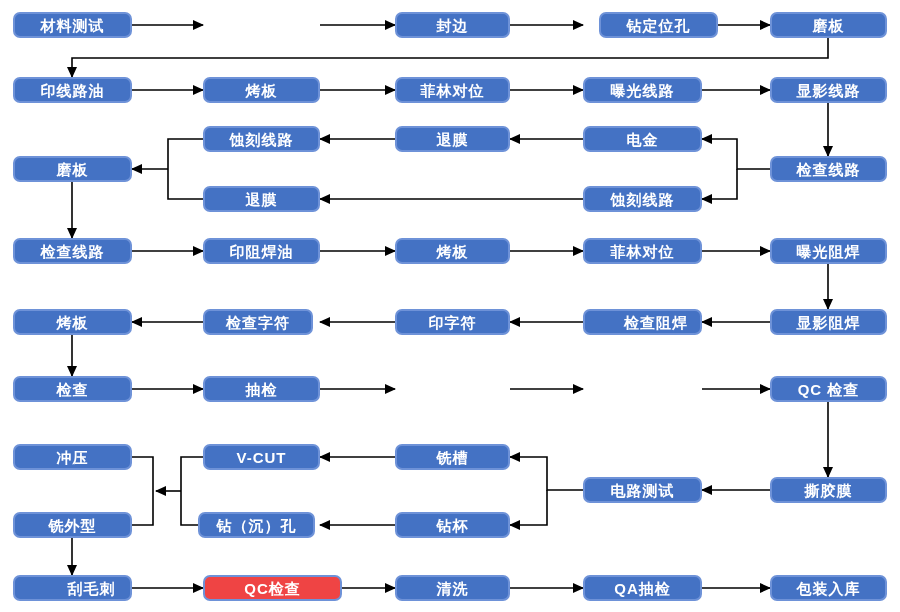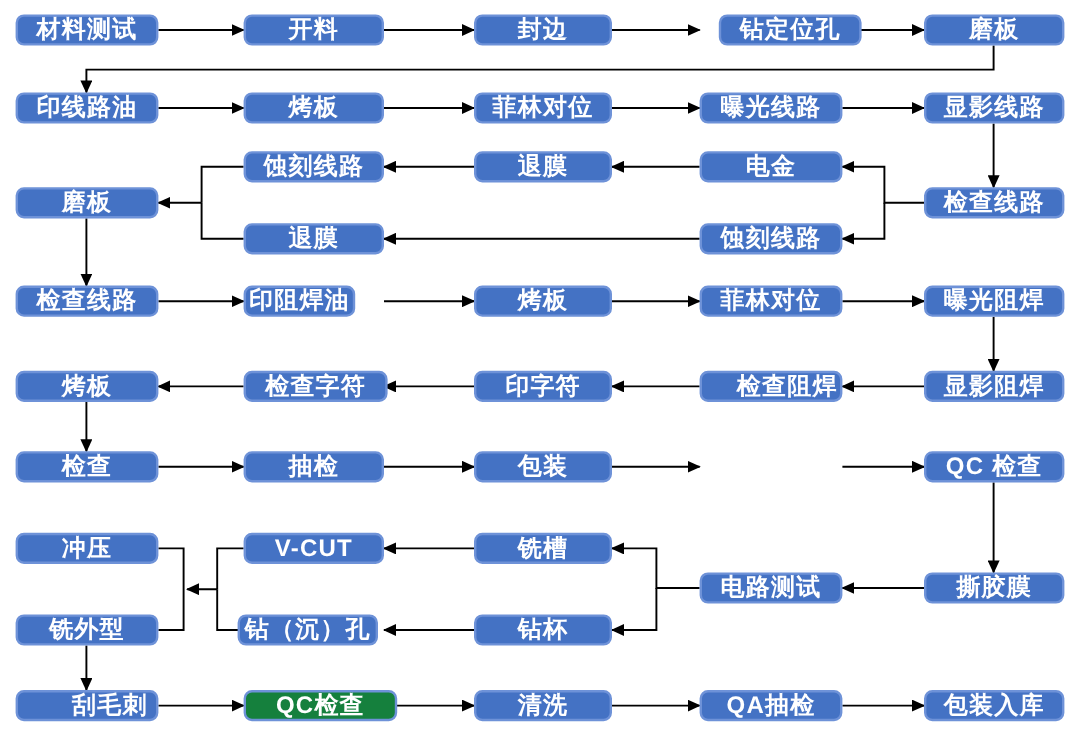--- a/index.html
+++ b/index.html
@@ -19,21 +19,21 @@
   .flow-node {
     position: absolute;
     box-sizing: border-box;
     display: flex;
     align-items: center;
     justify-content: center;
     border-radius: 7px;
     border: 2px solid #6E92D8;
     background: #4472C4;
     color: #ffffff;
-    font-size: 20px;
+    font-size: 15px;
     font-weight: bold;
     letter-spacing: 1px;
     white-space: nowrap;
     text-align: center;
     line-height: 1;
   }
 </style>
 </head>
 <body>
 
@@ -89,56 +89,54 @@
         <polyline points="181,491 156,491" fill="none" stroke="#000000" stroke-width="1.6" marker-end="url(#arrowhead)"></polyline>
         <polyline points="132,457 153,457 153,525 132,525" fill="none" stroke="#000000" stroke-width="1.6"></polyline>
         <polyline points="72,538 72,575" fill="none" stroke="#000000" stroke-width="1.6" marker-end="url(#arrowhead)"></polyline>
         <polyline points="132,588 203,588" fill="none" stroke="#000000" stroke-width="1.6" marker-end="url(#arrowhead)"></polyline>
         <polyline points="320,588 395,588" fill="none" stroke="#000000" stroke-width="1.6" marker-end="url(#arrowhead)"></polyline>
         <polyline points="510,588 583,588" fill="none" stroke="#000000" stroke-width="1.6" marker-end="url(#arrowhead)"></polyline>
         <polyline points="702,588 770,588" fill="none" stroke="#000000" stroke-width="1.6" marker-end="url(#arrowhead)"></polyline>
       </g>
   </svg>
 <div class="flow-node" style="left: 13px; top: 12px; width: 119px; height: 26px; background: rgb(68, 114, 196); border-color: rgb(110, 146, 216); color: rgb(255, 255, 255);">材料测试</div>
-    <div class="flow-node" style="left: 203px; top: 12px; width: 117px; height: 26px; background: rgb(68, 114, 196); border-color: rgb(110, 146, 216); color: rgb(255, 255, 255);">开料</div>
     <div class="flow-node" style="left: 395px; top: 12px; width: 115px; height: 26px; background: rgb(68, 114, 196); border-color: rgb(110, 146, 216); color: rgb(255, 255, 255);">封边</div>
     <div class="flow-node" style="left: 599px; top: 12px; width: 119px; height: 26px; background: rgb(68, 114, 196); border-color: rgb(110, 146, 216); color: rgb(255, 255, 255);">钻定位孔</div>
     <div class="flow-node" style="left: 770px; top: 12px; width: 117px; height: 26px; background: rgb(68, 114, 196); border-color: rgb(110, 146, 216); color: rgb(255, 255, 255);">磨板</div>
     <div class="flow-node" style="left: 13px; top: 77px; width: 119px; height: 26px; background: rgb(68, 114, 196); border-color: rgb(110, 146, 216); color: rgb(255, 255, 255);">印线路油</div>
     <div class="flow-node" style="left: 203px; top: 77px; width: 117px; height: 26px; background: rgb(68, 114, 196); border-color: rgb(110, 146, 216); color: rgb(255, 255, 255);">烤板</div>
     <div class="flow-node" style="left: 395px; top: 77px; width: 115px; height: 26px; background: rgb(68, 114, 196); border-color: rgb(110, 146, 216); color: rgb(255, 255, 255);">菲林对位</div>
     <div class="flow-node" style="left: 583px; top: 77px; width: 119px; height: 26px; background: rgb(68, 114, 196); border-color: rgb(110, 146, 216); color: rgb(255, 255, 255);">曝光线路</div>
     <div class="flow-node" style="left: 770px; top: 77px; width: 117px; height: 26px; background: rgb(68, 114, 196); border-color: rgb(110, 146, 216); color: rgb(255, 255, 255);">显影线路</div>
     <div class="flow-node" style="left: 203px; top: 126px; width: 117px; height: 26px; background: rgb(68, 114, 196); border-color: rgb(110, 146, 216); color: rgb(255, 255, 255);">蚀刻线路</div>
     <div class="flow-node" style="left: 395px; top: 126px; width: 115px; height: 26px; background: rgb(68, 114, 196); border-color: rgb(110, 146, 216); color: rgb(255, 255, 255);">退膜</div>
     <div class="flow-node" style="left: 583px; top: 126px; width: 119px; height: 26px; background: rgb(68, 114, 196); border-color: rgb(110, 146, 216); color: rgb(255, 255, 255);">电金</div>
     <div class="flow-node" style="left: 13px; top: 156px; width: 119px; height: 26px; background: rgb(68, 114, 196); border-color: rgb(110, 146, 216); color: rgb(255, 255, 255);">磨板</div>
     <div class="flow-node" style="left: 770px; top: 156px; width: 117px; height: 26px; background: rgb(68, 114, 196); border-color: rgb(110, 146, 216); color: rgb(255, 255, 255);">检查线路</div>
     <div class="flow-node" style="left: 203px; top: 186px; width: 117px; height: 26px; background: rgb(68, 114, 196); border-color: rgb(110, 146, 216); color: rgb(255, 255, 255);">退膜</div>
     <div class="flow-node" style="left: 583px; top: 186px; width: 119px; height: 26px; background: rgb(68, 114, 196); border-color: rgb(110, 146, 216); color: rgb(255, 255, 255);">蚀刻线路</div>
     <div class="flow-node" style="left: 13px; top: 238px; width: 119px; height: 26px; background: rgb(68, 114, 196); border-color: rgb(110, 146, 216); color: rgb(255, 255, 255);">检查线路</div>
-    <div class="flow-node" style="left: 203px; top: 238px; width: 93px; height: 26px; background: rgb(68, 114, 196); border-color: rgb(110, 146, 216); color: rgb(255, 255, 255);">印阻焊油</div>
+    <div class="flow-node" style="left: 203px; top: 238px; width: 117px; height: 26px; background: rgb(68, 114, 196); border-color: rgb(110, 146, 216); color: rgb(255, 255, 255);">印阻焊油</div>
     <div class="flow-node" style="left: 395px; top: 238px; width: 115px; height: 26px; background: rgb(68, 114, 196); border-color: rgb(110, 146, 216); color: rgb(255, 255, 255);">烤板</div>
     <div class="flow-node" style="left: 583px; top: 238px; width: 119px; height: 26px; background: rgb(68, 114, 196); border-color: rgb(110, 146, 216); color: rgb(255, 255, 255);">菲林对位</div>
     <div class="flow-node" style="left: 770px; top: 238px; width: 117px; height: 26px; background: rgb(68, 114, 196); border-color: rgb(110, 146, 216); color: rgb(255, 255, 255);">曝光阻焊</div>
     <div class="flow-node" style="left: 13px; top: 309px; width: 119px; height: 26px; background: rgb(68, 114, 196); border-color: rgb(110, 146, 216); color: rgb(255, 255, 255);">烤板</div>
-    <div class="flow-node" style="left: 203px; top: 309px; width: 120px; height: 26px; background: rgb(68, 114, 196); border-color: rgb(110, 146, 216); color: rgb(255, 255, 255);">检查字符</div>
+    <div class="flow-node" style="left: 203px; top: 309px; width: 110px; height: 26px; background: rgb(68, 114, 196); border-color: rgb(110, 146, 216); color: rgb(255, 255, 255);">检查字符</div>
     <div class="flow-node" style="left: 395px; top: 309px; width: 115px; height: 26px; background: rgb(68, 114, 196); border-color: rgb(110, 146, 216); color: rgb(255, 255, 255);">印字符</div>
     <div class="flow-node" style="left: 583px; top: 309px; width: 119px; height: 26px; background: rgb(68, 114, 196); border-color: rgb(110, 146, 216); color: rgb(255, 255, 255); padding-left: 27px;">检查阻焊</div>
     <div class="flow-node" style="left: 770px; top: 309px; width: 117px; height: 26px; background: rgb(68, 114, 196); border-color: rgb(110, 146, 216); color: rgb(255, 255, 255);">显影阻焊</div>
     <div class="flow-node" style="left: 13px; top: 376px; width: 119px; height: 26px; background: rgb(68, 114, 196); border-color: rgb(110, 146, 216); color: rgb(255, 255, 255);">检查</div>
     <div class="flow-node" style="left: 203px; top: 376px; width: 117px; height: 26px; background: rgb(68, 114, 196); border-color: rgb(110, 146, 216); color: rgb(255, 255, 255);">抽检</div>
-    <div class="flow-node" style="left: 395px; top: 376px; width: 115px; height: 26px; background: rgb(68, 114, 196); border-color: rgb(110, 146, 216); color: rgb(255, 255, 255);">包装</div>
     <div class="flow-node" style="left: 770px; top: 376px; width: 117px; height: 26px; background: rgb(68, 114, 196); border-color: rgb(110, 146, 216); color: rgb(255, 255, 255);">QC 检查</div>
     <div class="flow-node" style="left: 13px; top: 444px; width: 119px; height: 26px; background: rgb(68, 114, 196); border-color: rgb(110, 146, 216); color: rgb(255, 255, 255);">冲压</div>
     <div class="flow-node" style="left: 203px; top: 444px; width: 117px; height: 26px; background: rgb(68, 114, 196); border-color: rgb(110, 146, 216); color: rgb(255, 255, 255);">V-CUT</div>
     <div class="flow-node" style="left: 395px; top: 444px; width: 115px; height: 26px; background: rgb(68, 114, 196); border-color: rgb(110, 146, 216); color: rgb(255, 255, 255);">铣槽</div>
     <div class="flow-node" style="left: 583px; top: 477px; width: 119px; height: 26px; background: rgb(68, 114, 196); border-color: rgb(110, 146, 216); color: rgb(255, 255, 255);">电路测试</div>
     <div class="flow-node" style="left: 770px; top: 477px; width: 117px; height: 26px; background: rgb(68, 114, 196); border-color: rgb(110, 146, 216); color: rgb(255, 255, 255);">撕胶膜</div>
     <div class="flow-node" style="left: 13px; top: 512px; width: 119px; height: 26px; background: rgb(68, 114, 196); border-color: rgb(110, 146, 216); color: rgb(255, 255, 255);">铣外型</div>
     <div class="flow-node" style="left: 198px; top: 512px; width: 117px; height: 26px; background: rgb(68, 114, 196); border-color: rgb(110, 146, 216); color: rgb(255, 255, 255);">钻（沉）孔</div>
     <div class="flow-node" style="left: 395px; top: 512px; width: 115px; height: 26px; background: rgb(68, 114, 196); border-color: rgb(110, 146, 216); color: rgb(255, 255, 255);">钻杯</div>
     <div class="flow-node" style="left: 13px; top: 575px; width: 119px; height: 26px; background: rgb(68, 114, 196); border-color: rgb(110, 146, 216); color: rgb(255, 255, 255); padding-left: 38px;">刮毛刺</div>
-    <div class="flow-node" style="left: 203px; top: 575px; width: 128px; height: 26px; background: #15803d; border-color: rgb(110, 146, 216); color: rgb(255, 255, 255);">QC检查</div>
+    <div class="flow-node" style="left: 203px; top: 575px; width: 139px; height: 26px; background: #ef4444; border-color: rgb(110, 146, 216); color: rgb(255, 255, 255);">QC检查</div>
     <div class="flow-node" style="left: 395px; top: 575px; width: 115px; height: 26px; background: rgb(68, 114, 196); border-color: rgb(110, 146, 216); color: rgb(255, 255, 255);">清洗</div>
     <div class="flow-node" style="left: 583px; top: 575px; width: 119px; height: 26px; background: rgb(68, 114, 196); border-color: rgb(110, 146, 216); color: rgb(255, 255, 255);">QA抽检</div>
     <div class="flow-node" style="left: 770px; top: 575px; width: 117px; height: 26px; background: rgb(68, 114, 196); border-color: rgb(110, 146, 216); color: rgb(255, 255, 255);">包装入库</div>
   </div>
 
 </body></html>

